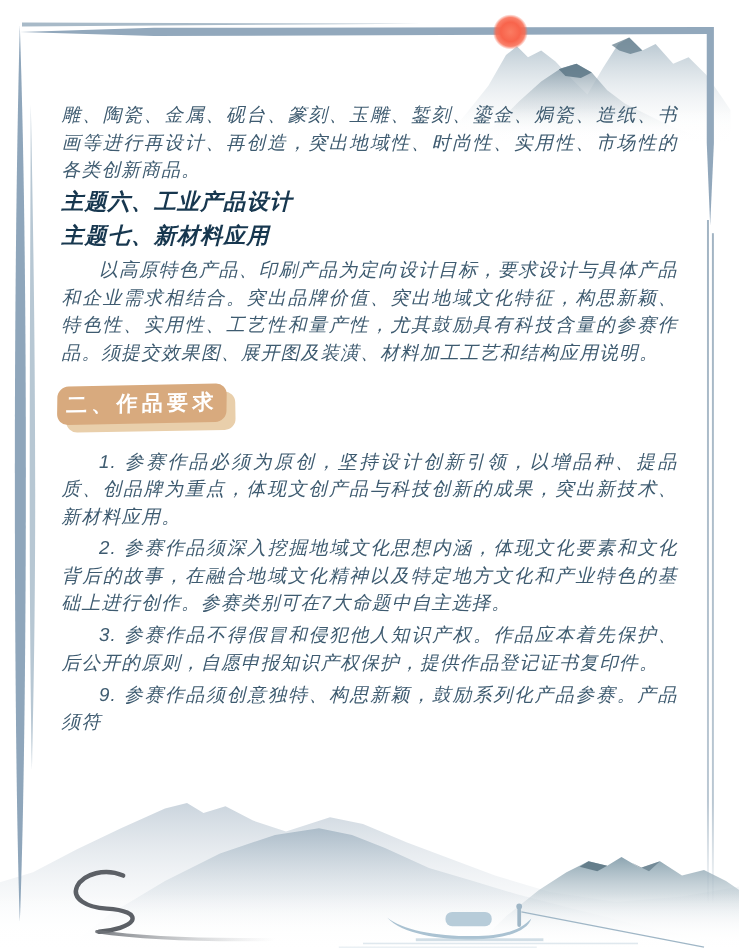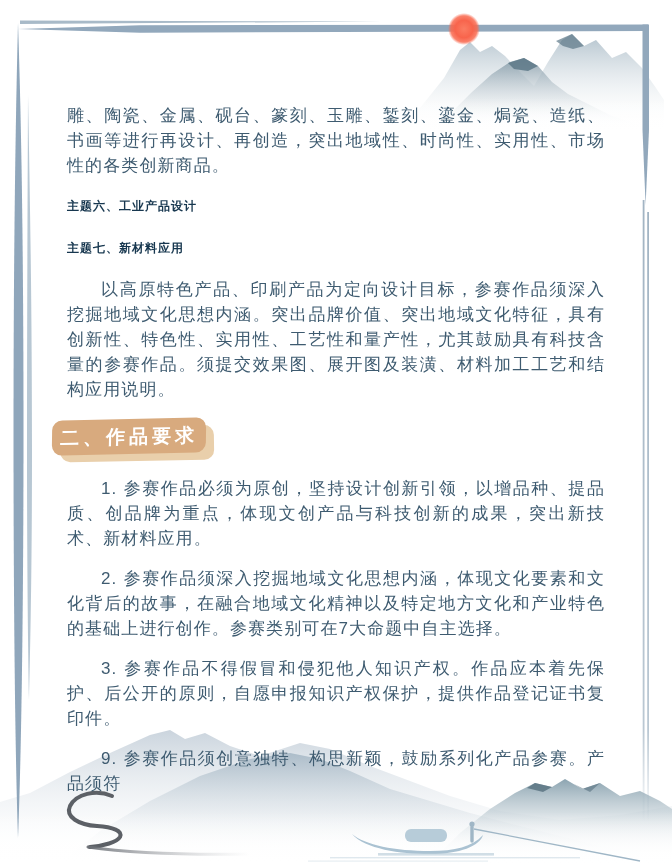--- a/index.html
+++ b/index.html
@@ -2,23 +2,23 @@
 <html><head>
 <meta charset="utf-8">
 <style>
   html,body{margin:0;padding:0;background:#ffffff;}
   .page{position:relative;width:672px;height:863px;background:#ffffff;overflow:hidden;
         font-family:"Liberation Sans",sans-serif;}
   .deco{position:absolute;left:0;top:0;z-index:0;}
   .content{position:absolute;left:52px;top:88px;width:568px;z-index:1;
            color:#3e5b70;font-size:17px;line-height:25px;text-align:justify;
            letter-spacing:1.1px;}
-  .content p{margin:15px;}
+  .content p{margin:4px;font-style:italic;}
   .indent{text-indent:2em;}
-  .theme-heading{font-size:12px;font-weight:bold;color:#17374f;margin:3px 0 2px;
+  .theme-heading{font-size:20px;font-weight:bold;color:#17374f;margin:3px 0 2px;
                  line-height:27px;letter-spacing:1px;text-align:left;}
   .badge-wrap{position:relative;height:42px;margin:16px 0 16px;}
   .badge-shadow{position:absolute;left:8px;top:8px;width:154px;height:35px;
                 background:#e9cfab;border-radius:10px;transform:rotate(-1deg);}
   .badge-main{position:absolute;left:0;top:1px;width:154px;height:35px;
               background:#d8aa7e;border-radius:10px;transform:rotate(-1.2deg) skewX(-2deg);
               display:flex;align-items:center;justify-content:center;
               color:#ffffff;font-weight:bold;font-size:19px;letter-spacing:4px;}
   .req{text-indent:2em;}
 </style>
@@ -128,21 +128,21 @@
     </g>
   </svg>
 
   <div class="content">
 
     <p>雕、陶瓷、金属、砚台、篆刻、玉雕、錾刻、鎏金、焗瓷、造纸、书画等进行再设计、再创造，突出地域性、时尚性、实用性、市场性的各类创新商品。</p>
 
     <p class="theme-heading">主题六、工业产品设计</p>
 
     <p class="theme-heading">主题七、新材料应用</p>
-    <p class="indent">以高原特色产品、印刷产品为定向设计目标，参赛作品须深入挖掘地域文化思想内涵。突出品牌价值、突出地域文化特征，具有创新性、特色性、实用性、工艺性和量产性，尤其鼓励具有科技含量的参赛作品。须提交效果图、展开图及装潢、材料加工工艺和结构应用说明。</p>
+    <p class="indent">以高原特色产品、印刷产品为定向设计目标，要求设计与具体产品和企业需求相结合。突出品牌价值、突出地域文化特征，构思新颖、特色性、实用性、工艺性和量产性，尤其鼓励具有科技含量的参赛作品。须提交效果图、展开图及装潢、材料加工工艺和结构应用说明。</p>
 
     <div class="badge-wrap">
       <div class="badge-shadow"></div>
       <div class="badge-main">
         <span>二、作品要求</span>
       </div>
     </div>
 
     <p class="req">1. 参赛作品必须为原创，坚持设计创新引领，以增品种、提品质、创品牌为重点，体现文创产品与科技创新的成果，突出新技术、新材料应用。</p>
     <p class="req">2. 参赛作品须深入挖掘地域文化思想内涵，体现文化要素和文化背后的故事，在融合地域文化精神以及特定地方文化和产业特色的基础上进行创作。参赛类别可在7大命题中自主选择。</p>

